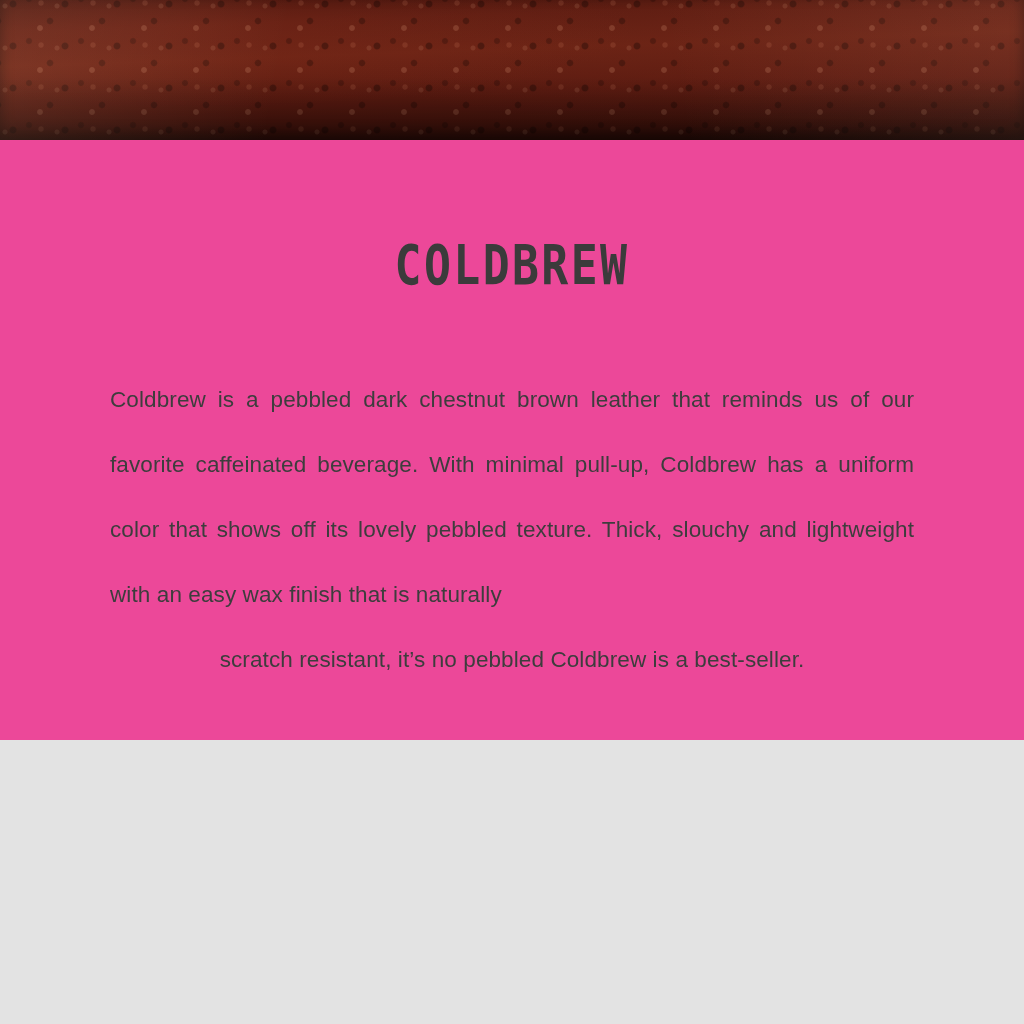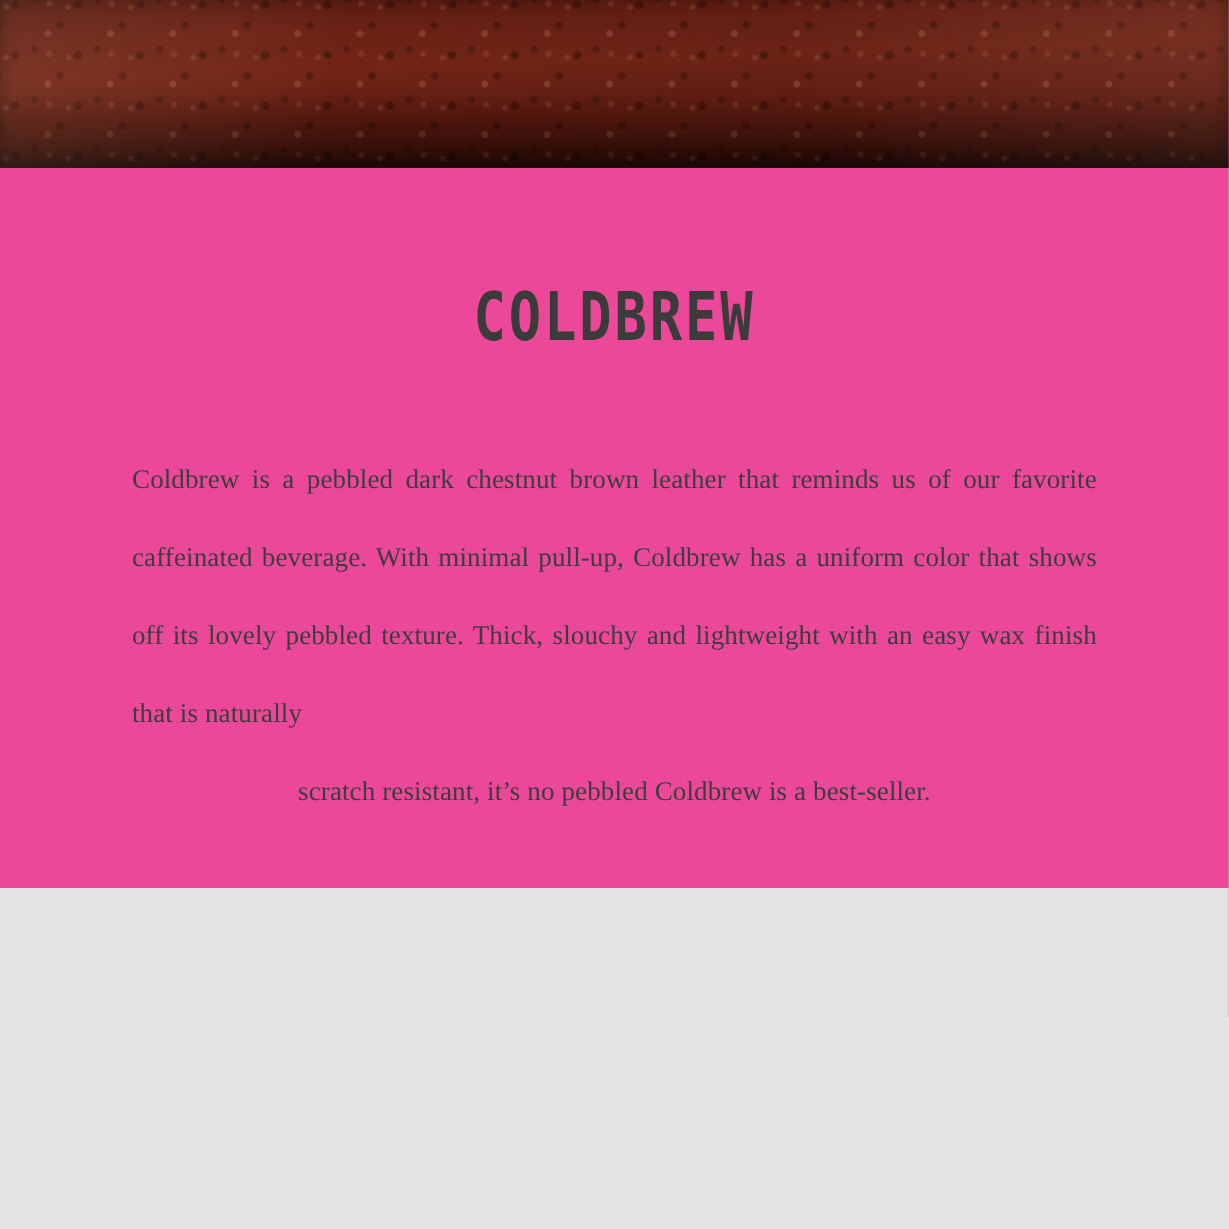--- a/index.html
+++ b/index.html
@@ -85,21 +85,21 @@
     top: 367px;
     left: 110px;
     width: 804px;
     font-family: "Liberation Sans", sans-serif;
     font-size: 22.5px;
     line-height: 65px;
     color: #3d3d3d;
     text-align: justify;
     letter-spacing: 0.1px;
   }
-  .copy p { margin: 0; font-family: Liberation Serif, serif; }
+  .copy p { margin: 0; }
   .copy p:last-child {
     text-align: center;
   }
 
   
   .scales {
     position: absolute;
     left: 82px;
     top: 776px;
     width: 858px;

